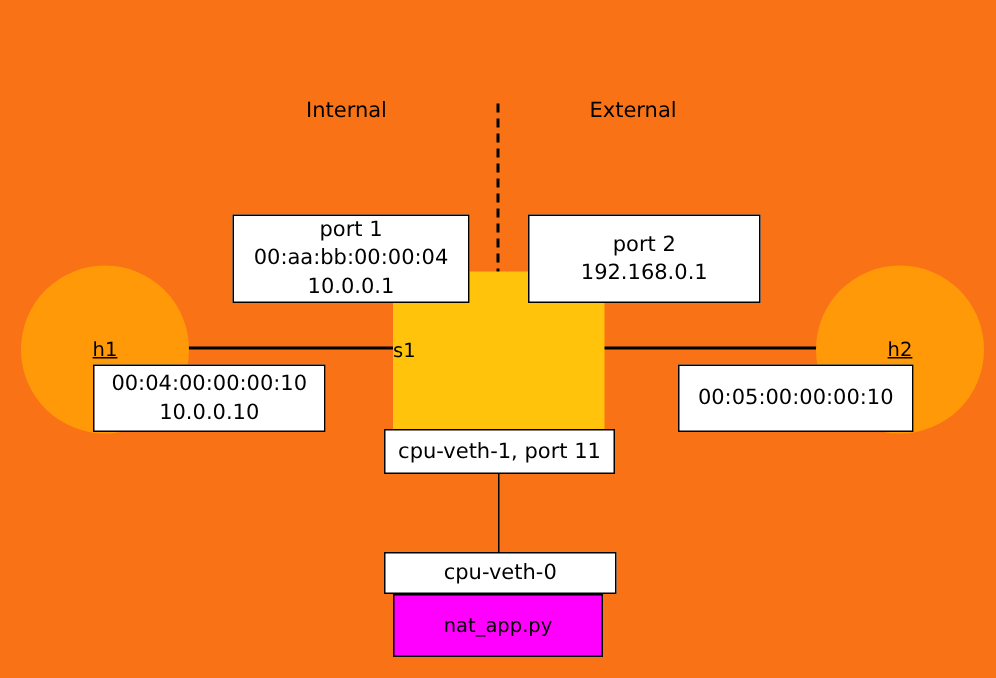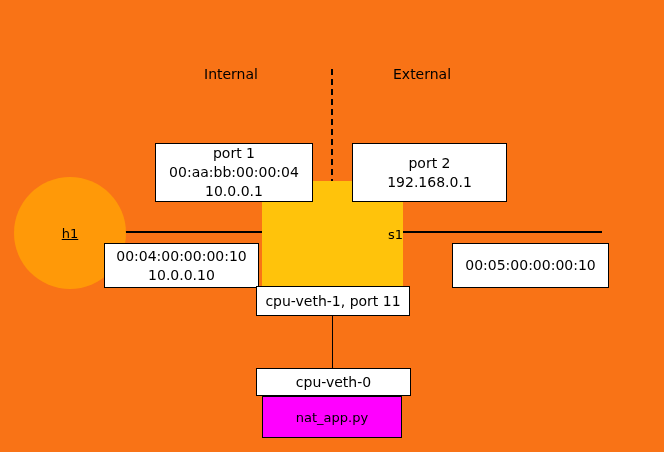--- a/index.html
+++ b/index.html
@@ -72,40 +72,40 @@
 
   .switch-rect {
     position: absolute;
     left: 262px;
     top: 181px;
     width: 141px;
     height: 106px;
     background: #ffc30b;
     display: flex;
     align-items: center;
-    justify-content: flex-end;
+    justify-content: flex-start;
     z-index: 3;
   }
 
   .info-box {
     position: absolute;
     background: #ffffff;
     border: 1px solid #000000;
     display: flex;
     flex-direction: column;
     align-items: center;
     justify-content: center;
     text-align: center;
     line-height: 1.35;
     font-size: 14px;
     z-index: 4;
   }
   .box-port1 { left: 155px; top: 143px; width: 156px; height: 57px; }
   .box-port2 { left: 352px; top: 143px; width: 153px; height: 57px; }
-  .box-h1info { left: 62px;  top: 243px; width: 153px; height: 43px; margin-left: 42px; }
+  .box-h1info { left: 62px;  top: 243px; width: 153px; height: 43px; }
   .box-h2info { left: 452px; top: 243px; width: 155px; height: 43px; }
   .box-cpuport { left: 256px; top: 286px; width: 152px; height: 28px; }
   .box-veth0   { left: 256px; top: 368px; width: 153px; height: 26px; }
 
   .app-box {
     position: absolute;
     left: 262px;
     top: 396px;
     width: 138px;
     height: 40px;
@@ -126,20 +126,23 @@
   <div class="zone-label zone-internal">Internal</div>
   <div class="zone-label zone-external">External</div>
   <div class="dashed-divider"></div>
 
   <div class="hlink link-h1-s1"></div>
   <div class="hlink link-s1-h2"></div>
   <div class="vlink"></div>
 
   <div class="host-circle host-h1">
     <span>h1</span>
+  </div>
+  <div class="host-circle host-h2">
+    <span>h2</span>
   </div>
 
   <div class="switch-rect">
     <span>s1</span>
   </div>
 
   <div class="info-box box-port1">
     <div>port 1</div>
     <div>00:aa:bb:00:00:04</div>
     <div>10.0.0.1</div>

